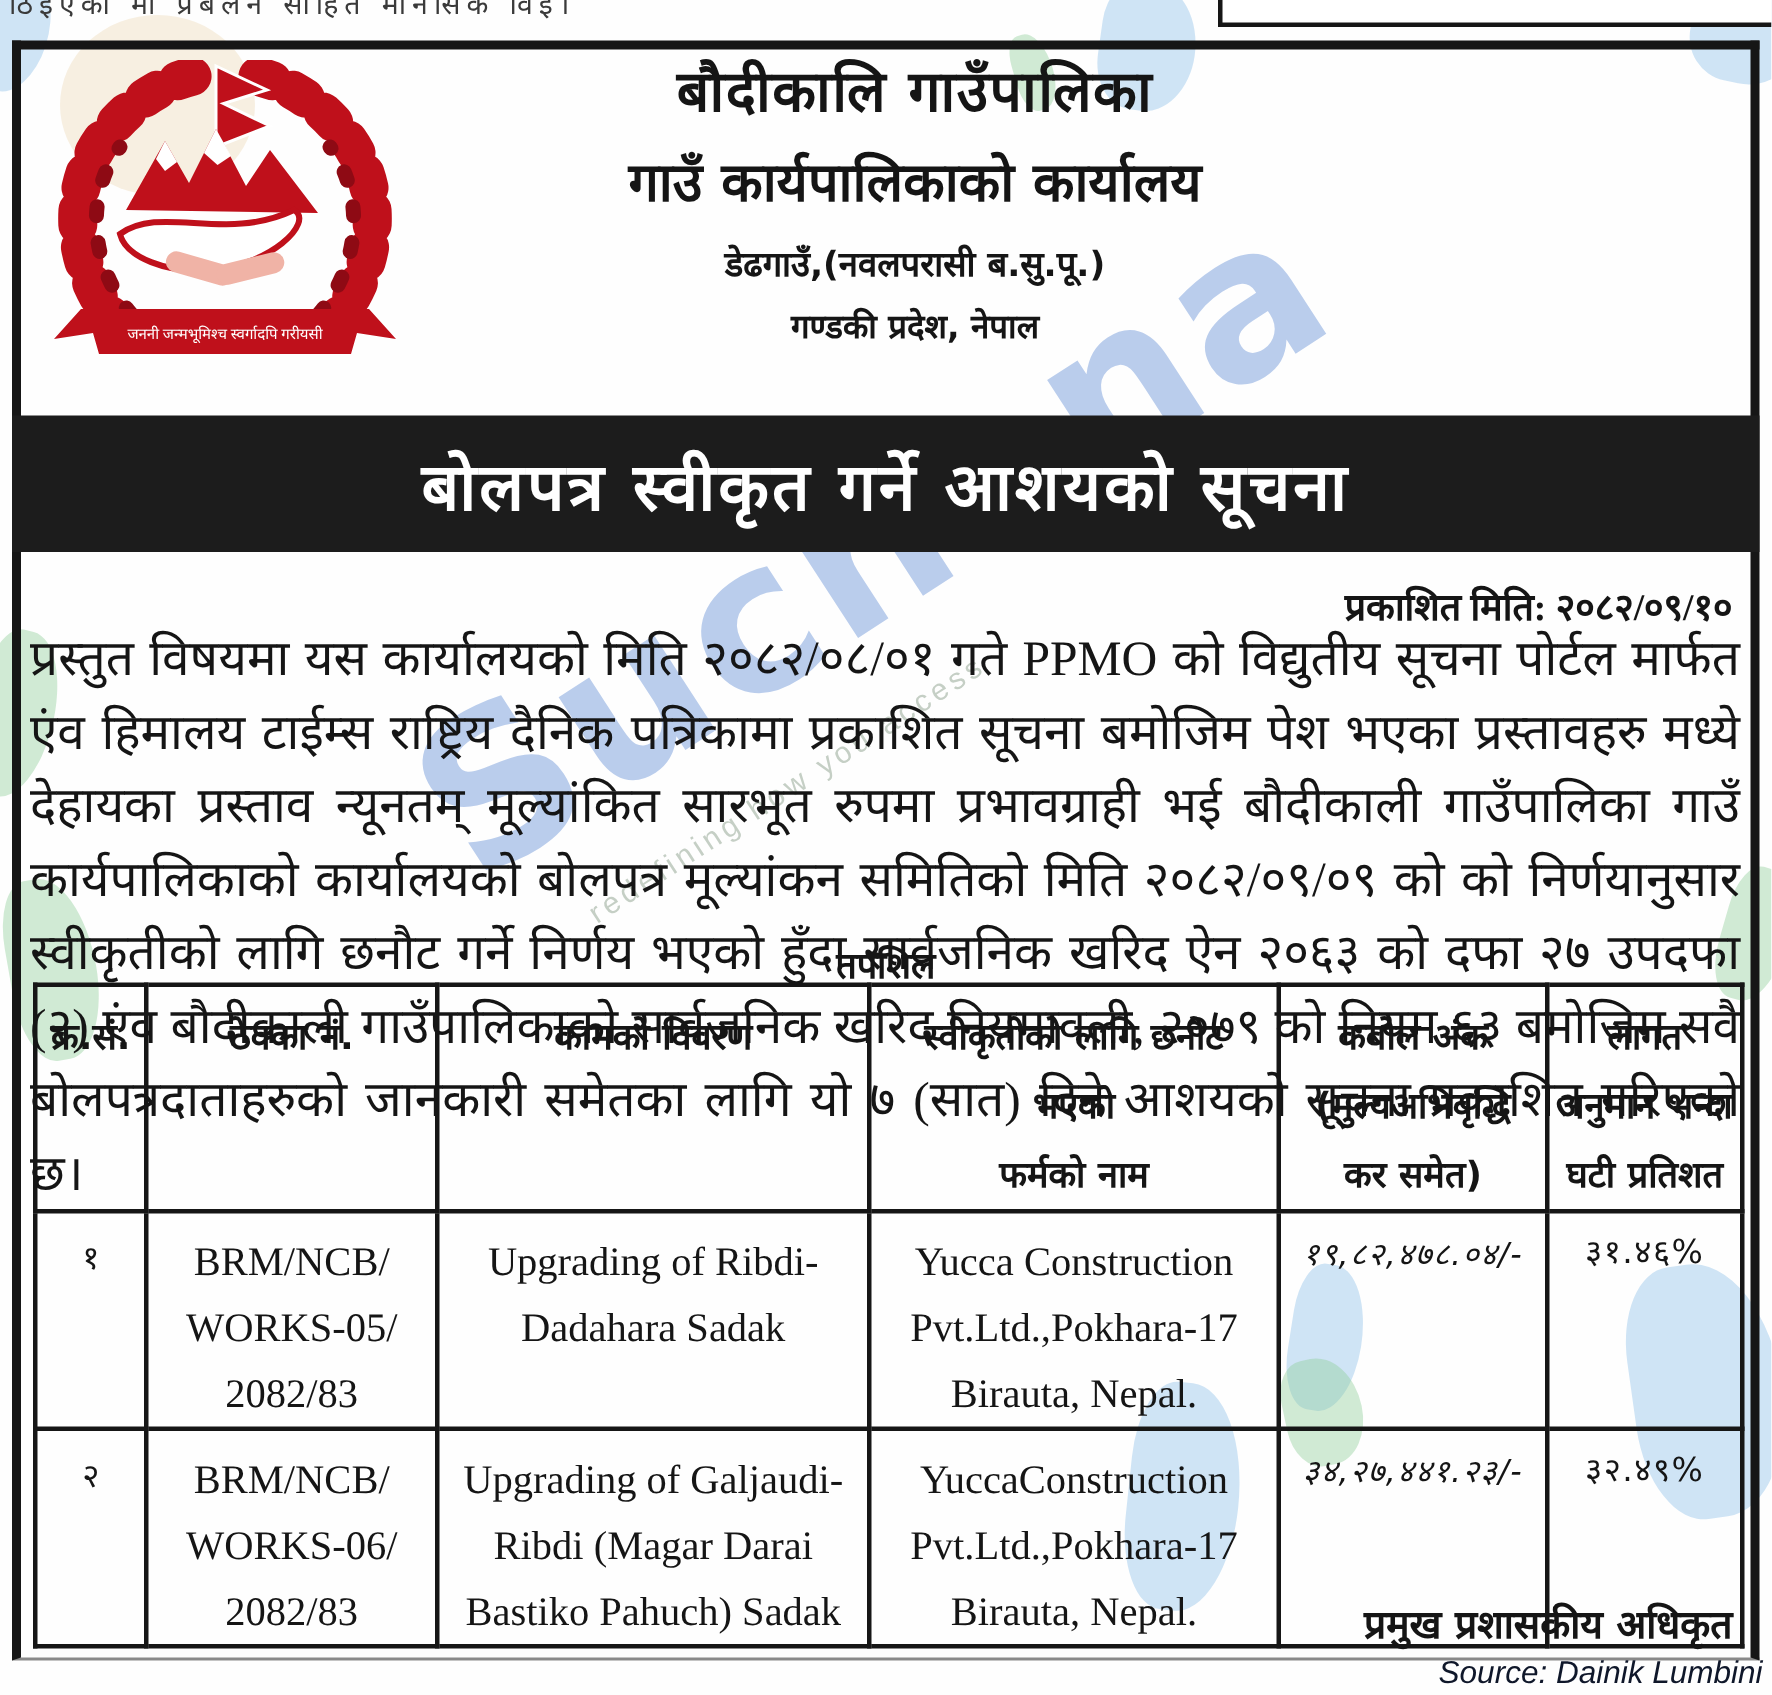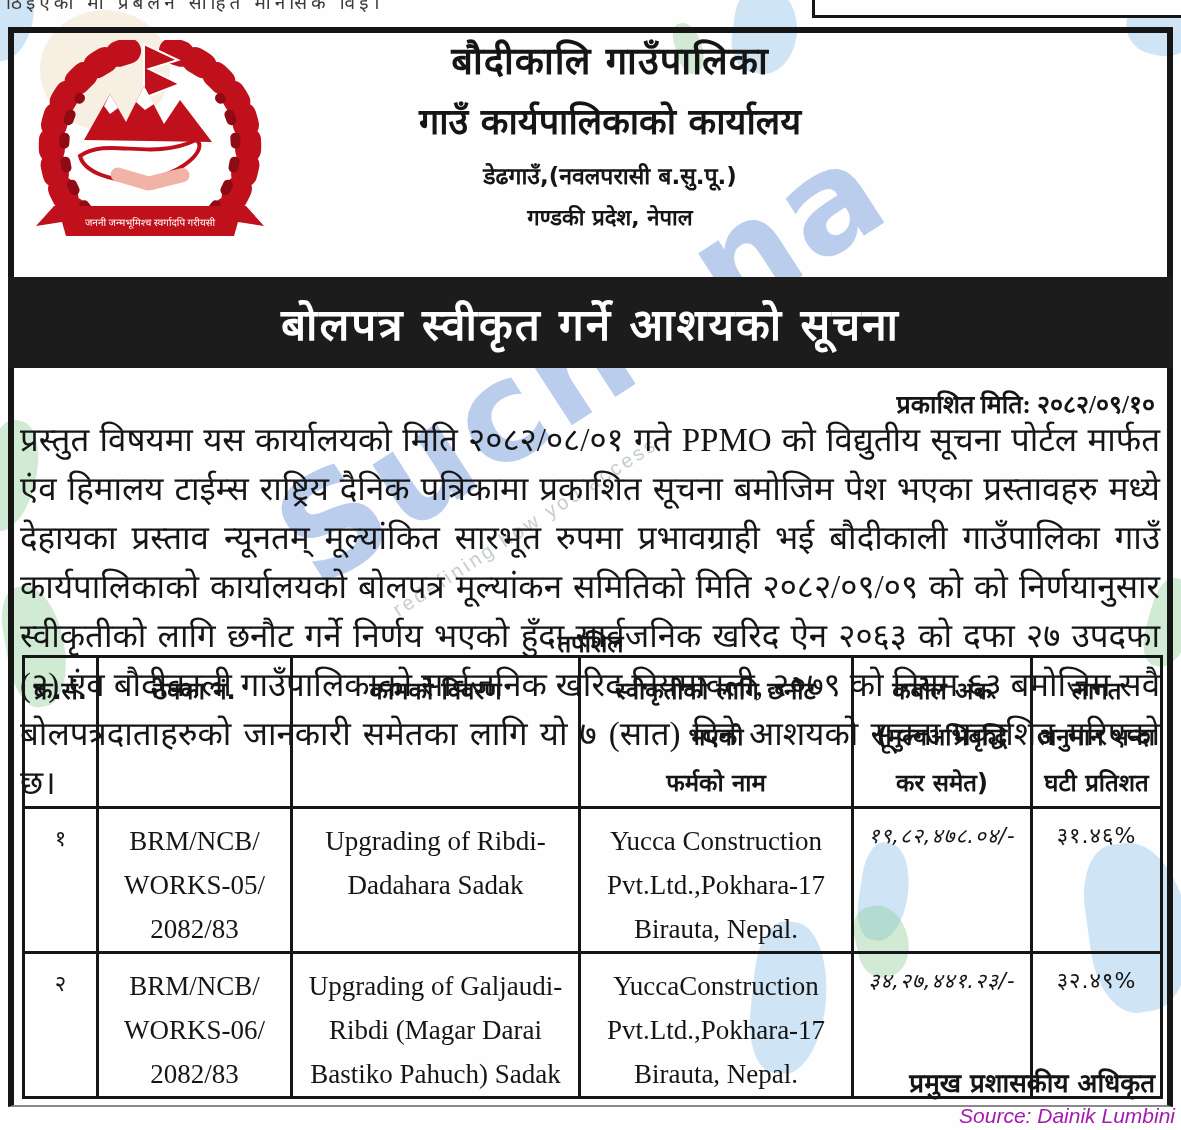--- a/index.html
+++ b/index.html
@@ -62,21 +62,21 @@
   td.sn{font-size:22px;line-height:40px;}
   td.eng{font-size:27px;line-height:44px;font-family:Liberation Serif, serif;}
   td.amt{font-size:21px;line-height:34px;letter-spacing:1px;
     font-family:"DejaVu Sans","Liberation Sans",sans-serif;font-style:italic;}
   td.pct{font-size:22px;line-height:34px;letter-spacing:1px;
     font-family:"DejaVu Sans","Liberation Sans",sans-serif;}
 
   .signatory{position:absolute;right:26px;top:1064px;font-size:26px;font-weight:bold;
     font-family:"DejaVu Sans","Liberation Sans",sans-serif;}
   .source-credit{position:absolute;right:6px;top:1104px;font-size:21px;font-style:italic;
-    color:#a21caf;font-family:"Liberation Sans","DejaVu Sans",sans-serif;}
+    color:#0f172a;font-family:"Liberation Sans","DejaVu Sans",sans-serif;}
 
   
   .wm-text{position:absolute;left:292px;top:470px;font-size:138px;font-weight:bold;
     color:rgba(44,104,198,0.32);transform:rotate(-33deg);transform-origin:0 50%;
     font-family:"DejaVu Sans",sans-serif;letter-spacing:4px;white-space:nowrap;}
   .wm-tag{position:absolute;left:395px;top:600px;font-size:20px;
     color:rgba(150,168,150,0.55);transform:rotate(-33deg);transform-origin:0 50%;
     font-family:"Liberation Sans",sans-serif;letter-spacing:3px;white-space:nowrap;}
 
   

